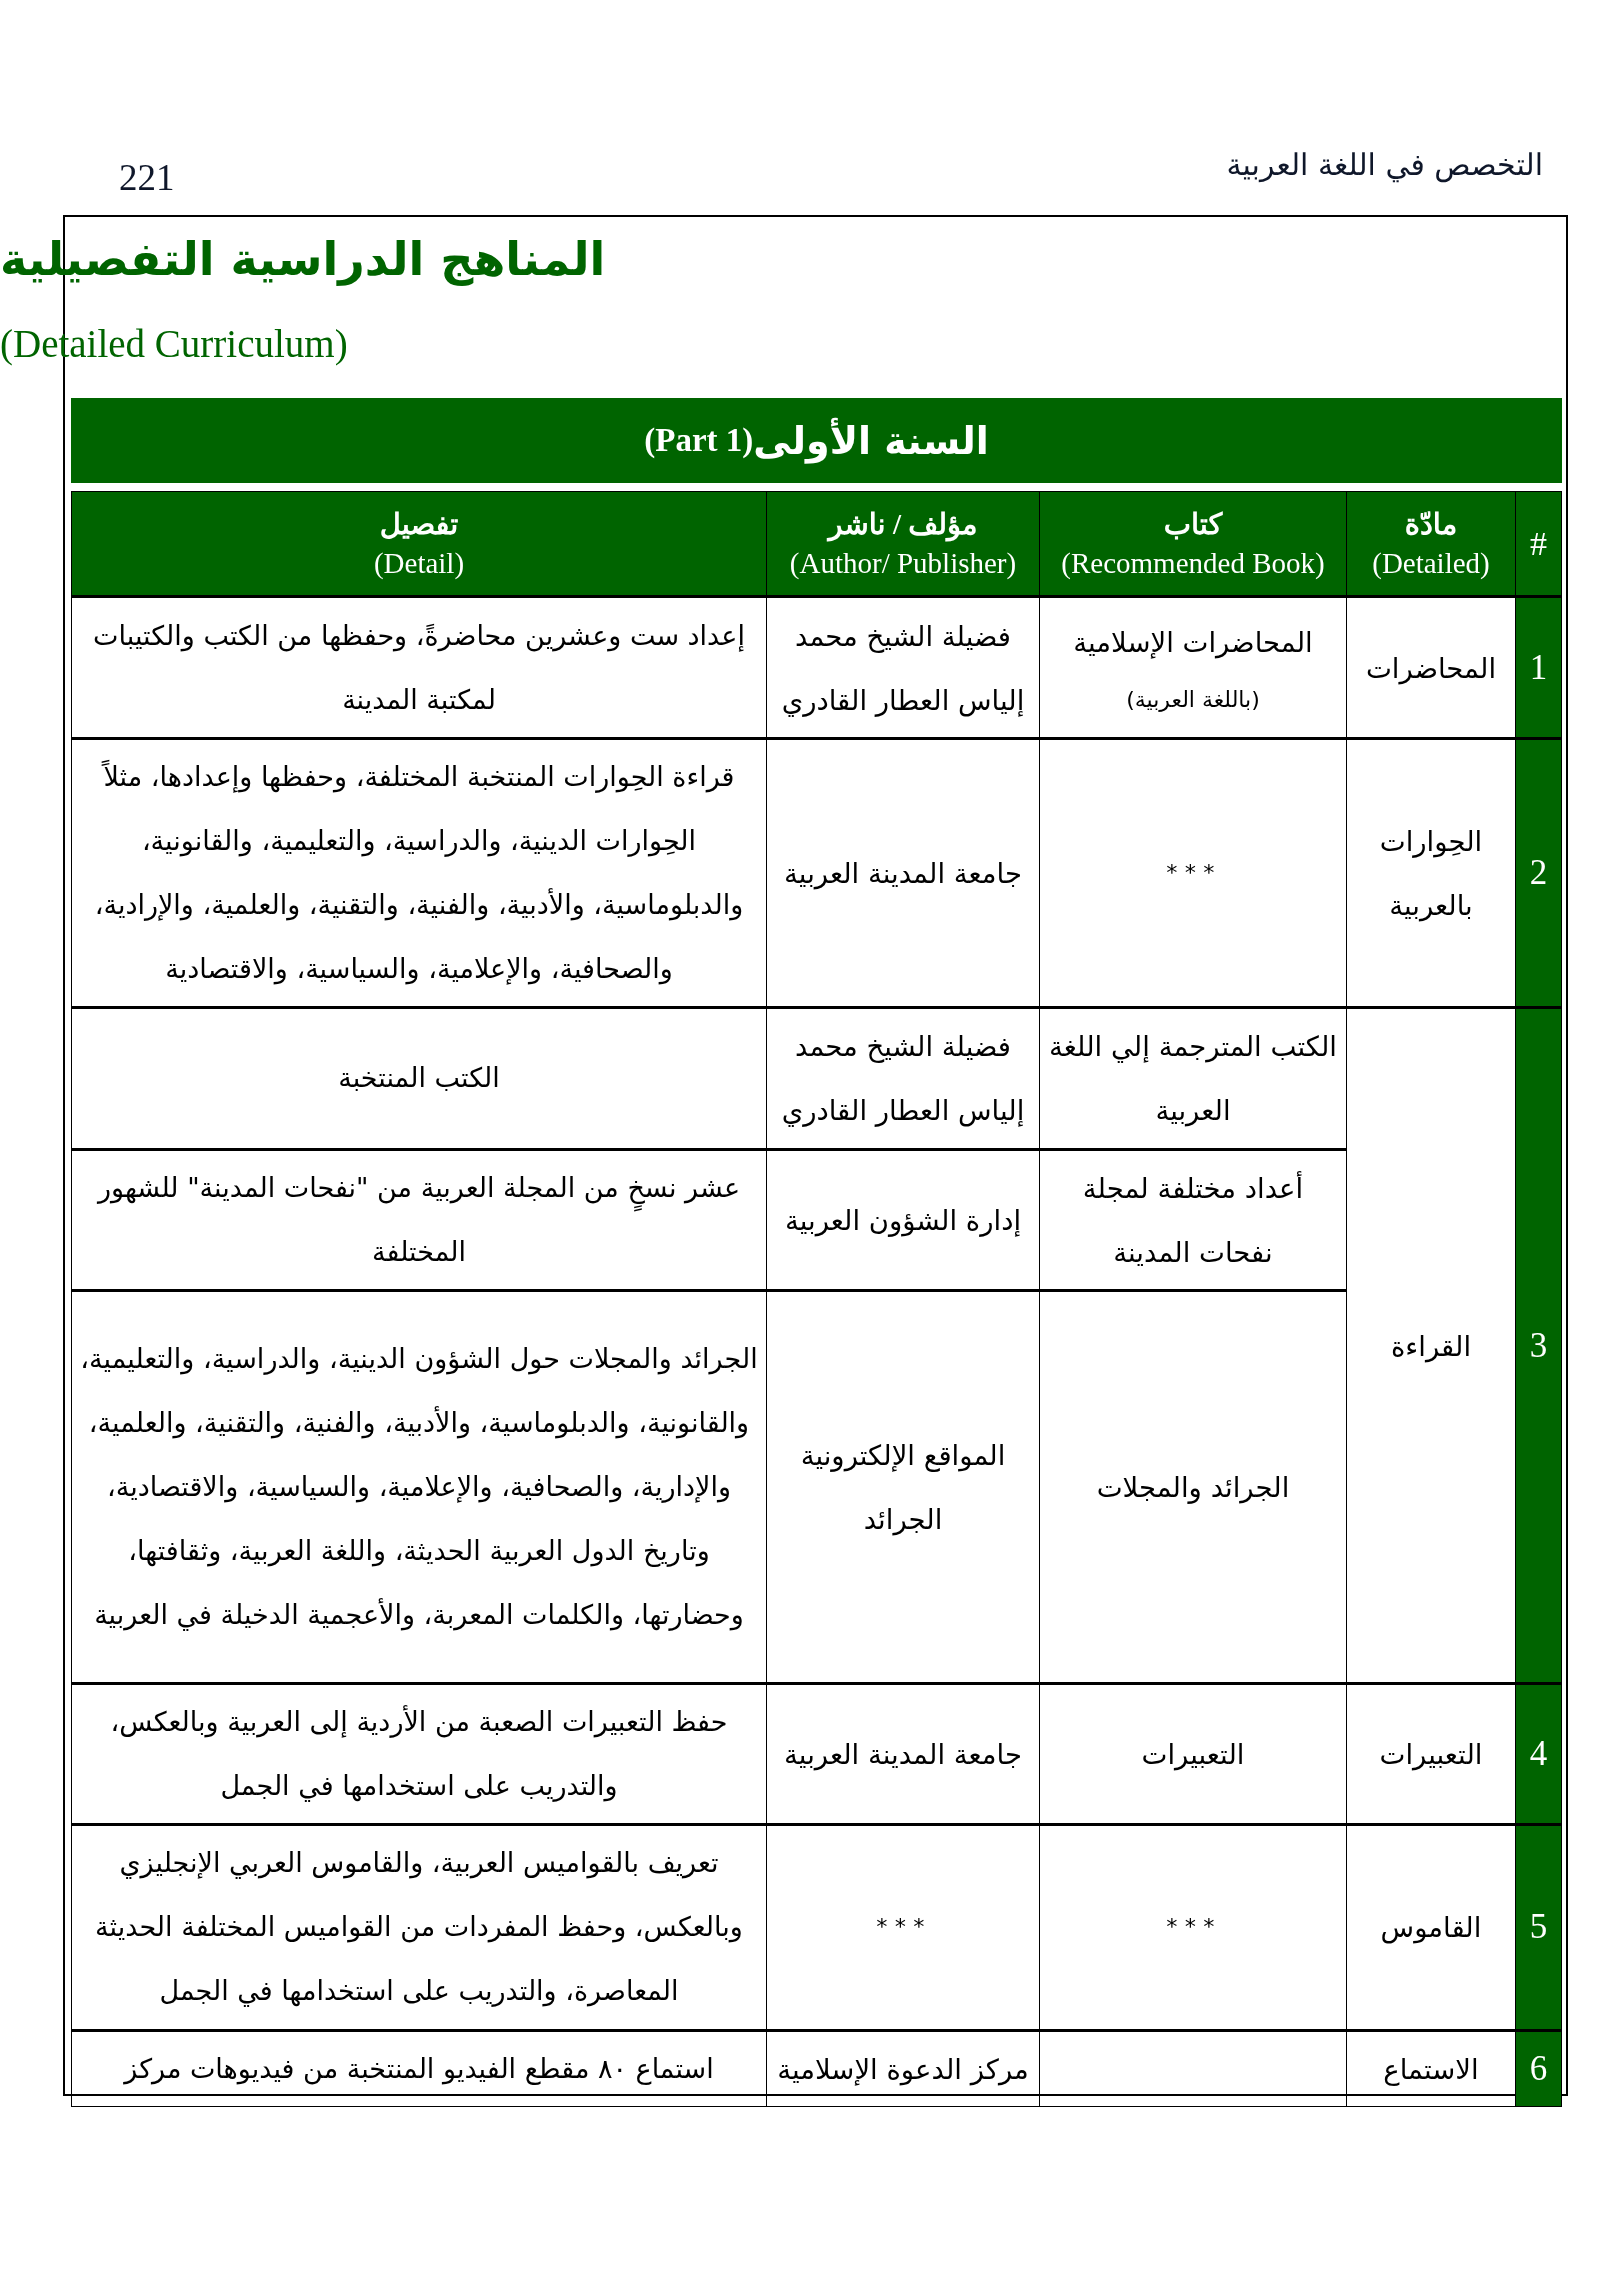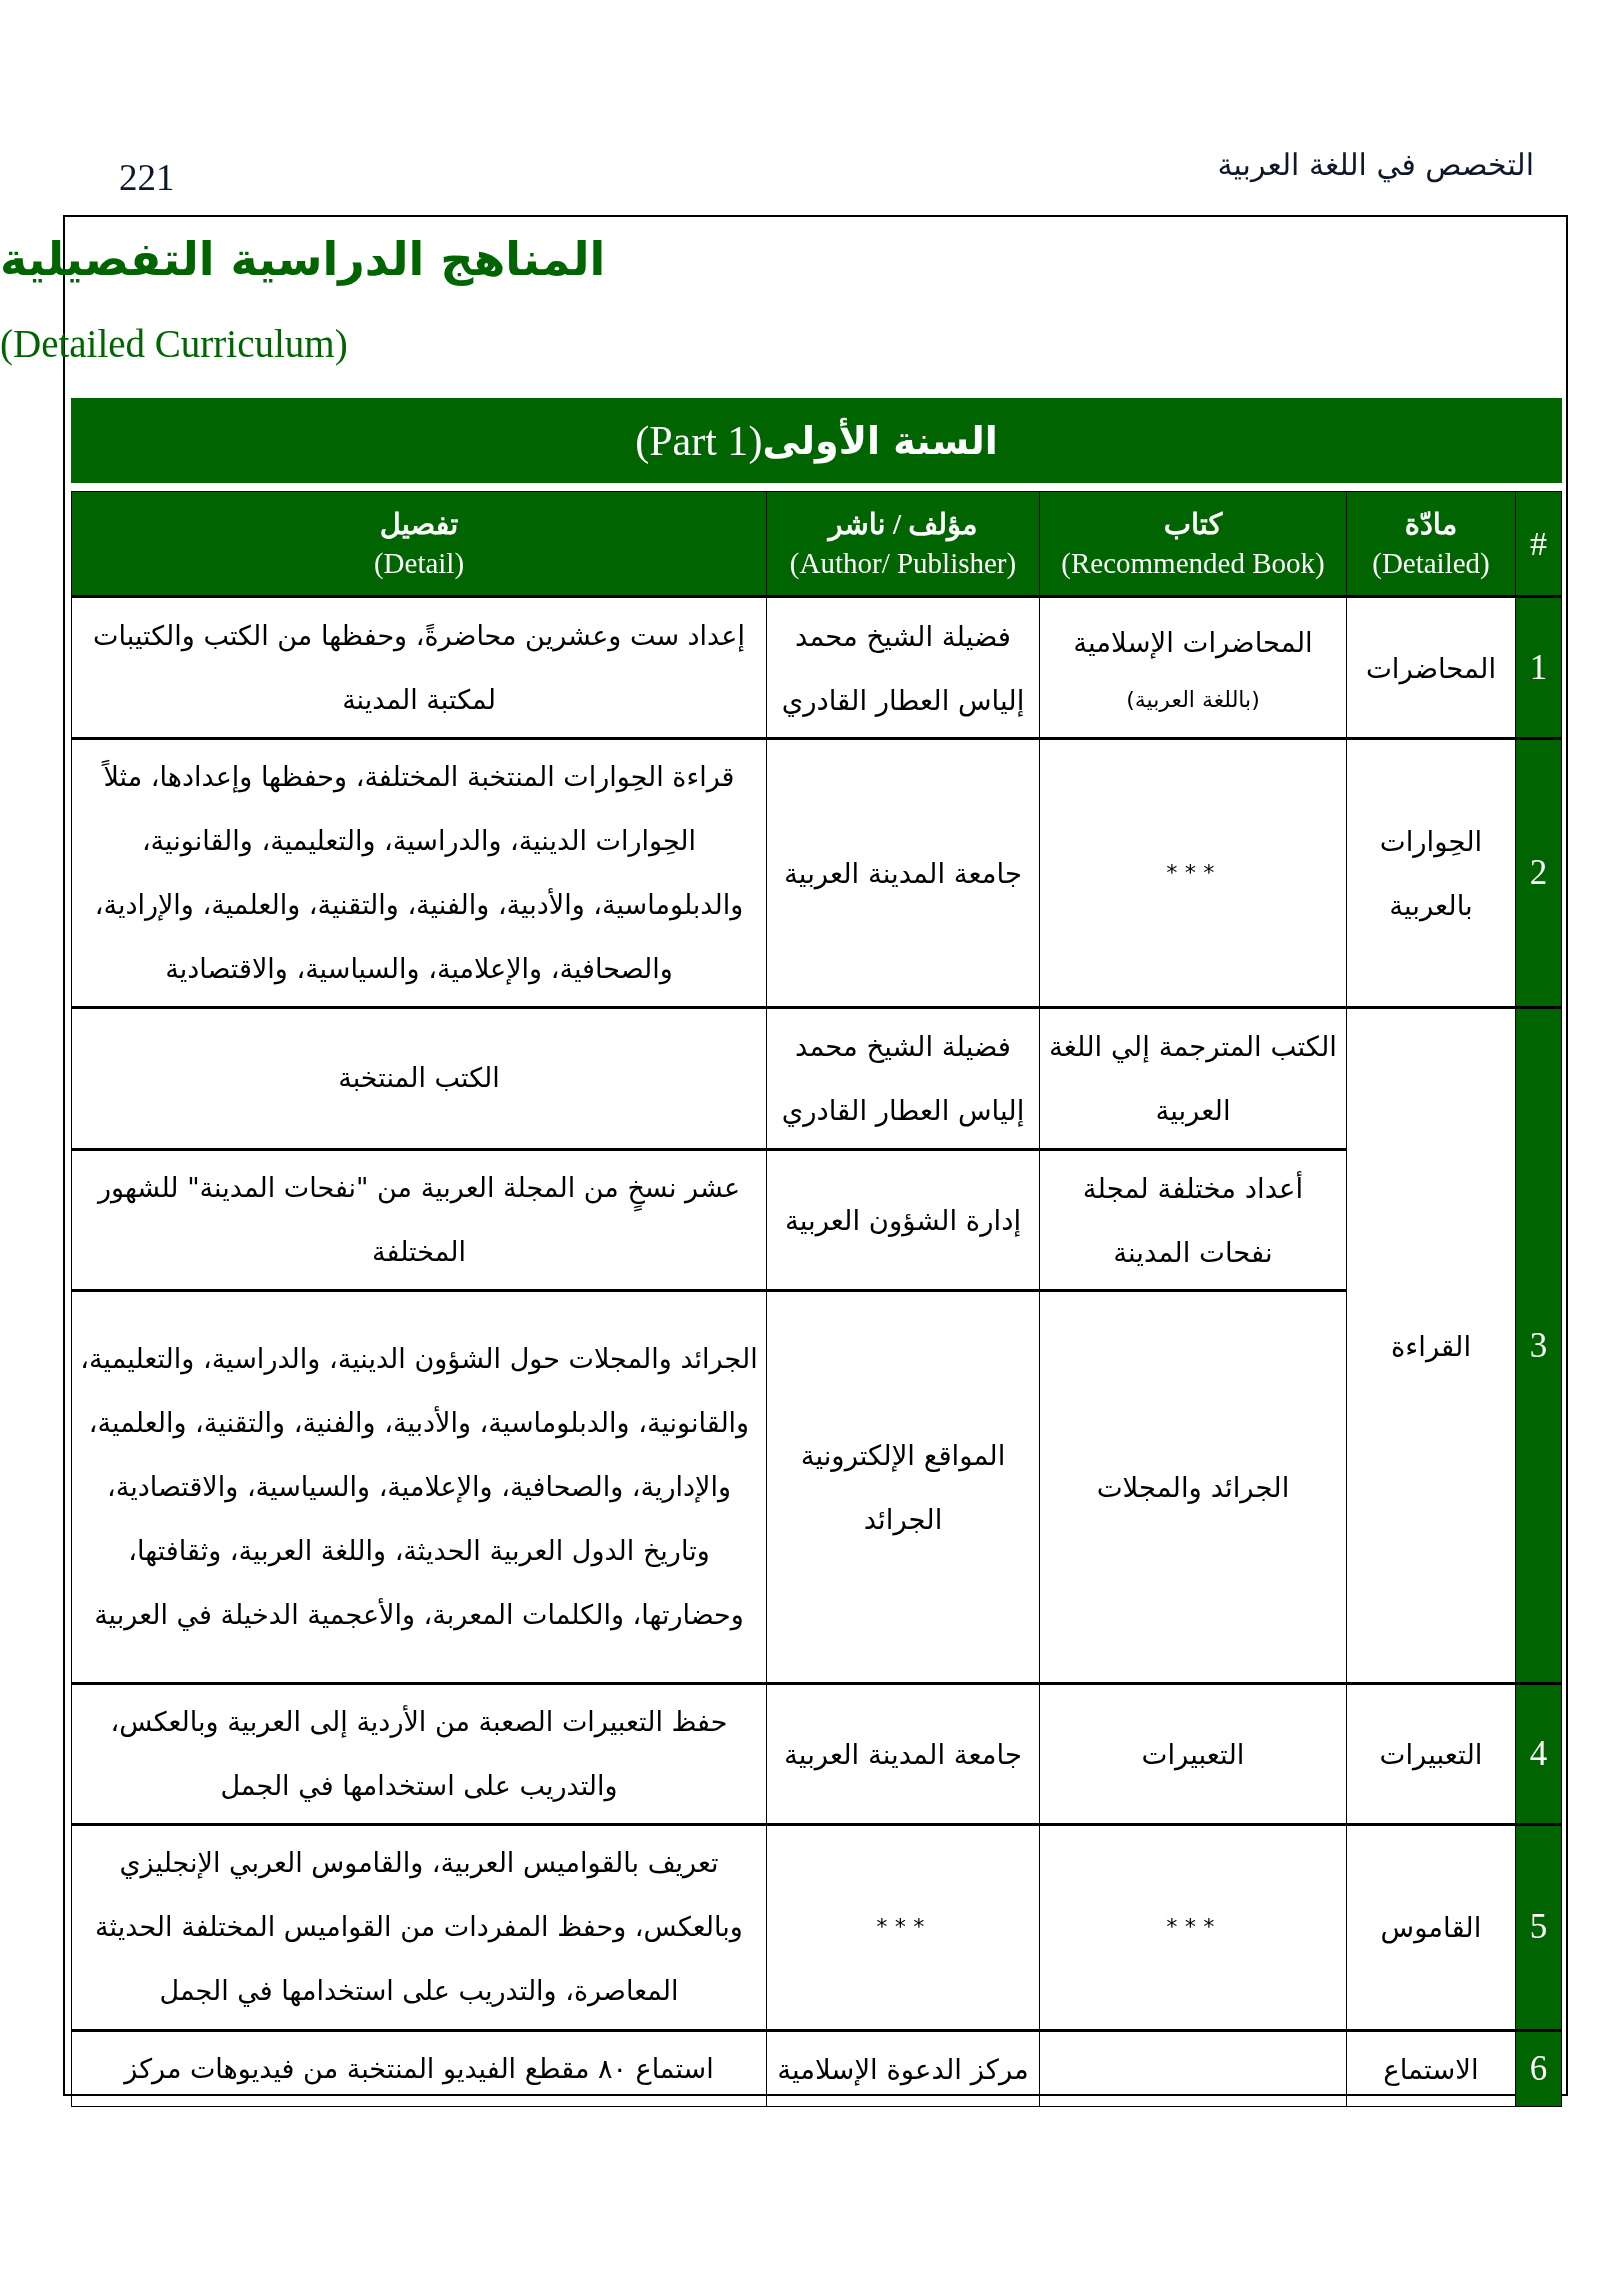--- a/index.html
+++ b/index.html
@@ -1,29 +1,29 @@
 <!DOCTYPE html>
 <html style="font-size:10.5px"><head>
 <meta charset="utf-8">
 <style>
   html, body { margin:0; padding:0; background:#ffffff; }
   body { width:1623px; height:2295px; position:relative; overflow:hidden;
          font-family:"DejaVu Serif", serif; color:#000; }
   .running-head { position:absolute; top:147px; font-family:"DejaVu Serif", serif; font-size:30px; color:#0f172a; }
   .page-number { left:119px; font-family:"Liberation Serif", serif; font-size:37px; top:156px; }
-  .book-title { right:89px; direction:rtl;margin-left:9px; }
+  .book-title { right:80px; direction:rtl;margin-left:9px; }
   .frame { position:absolute; left:63px; top:215px; width:1505px; height:1881px; border:2.6px solid #000; box-sizing:border-box; }
   .title-ar { position:absolute; left:0; right:0; top:232px; text-align:left; direction:rtl;
               color:#006400; font-size:46px; font-weight:bold; font-family:"DejaVu Sans", sans-serif; }
   .title-en { position:absolute; left:0; right:0; top:321px; text-align:left;
               color:#006400; font-size:39px; font-family:"Liberation Serif", serif; }
   .banner { position:absolute; left:71px; top:398px; width:1491px; height:85px; background:#006400;
             color:#fff; display:flex; align-items:center; justify-content:center; direction:rtl;
             font-size:38px; font-family:"DejaVu Sans", sans-serif; font-weight:bold; }
-  .banner .en { font-family:"Liberation Serif", serif; font-weight:normal; font-size:42px; margin-right:0; }
+  .banner .en { font-family:"Liberation Serif", serif; font-weight:bold; font-size:33px; margin-right:0; }
   table.curr { position:absolute; left:71px; top:491px; width:1491px; border-collapse:collapse; direction:rtl; table-layout:fixed; }
   table.curr td, table.curr th { border:1.3px solid #000; text-align:center; vertical-align:middle; padding:5.2px 6.5px; }
   table.curr tr.rowsep td { border-top:3.9px solid #000; }
   table.curr th { background:#006400; color:#fff; font-weight:normal; height:93px; }
   th .ar { display:block; font-family:Liberation Serif, serif; font-weight:bold; font-size:29px; line-height:39px; }
   th .en { display:block; font-family:"Liberation Serif", serif; font-size:29px; line-height:38px; }
   th.hash { font-family:"Liberation Serif", serif; font-size:34px; }
   td { font-family:"DejaVu Sans", sans-serif; font-size:27.5px; line-height:64px; }
   td.num { background:#006400; color:#fff; font-family:"Liberation Serif", serif; font-size:35px; border-left:1.3px solid #000; }
   td.detail { font-size:27px; }

